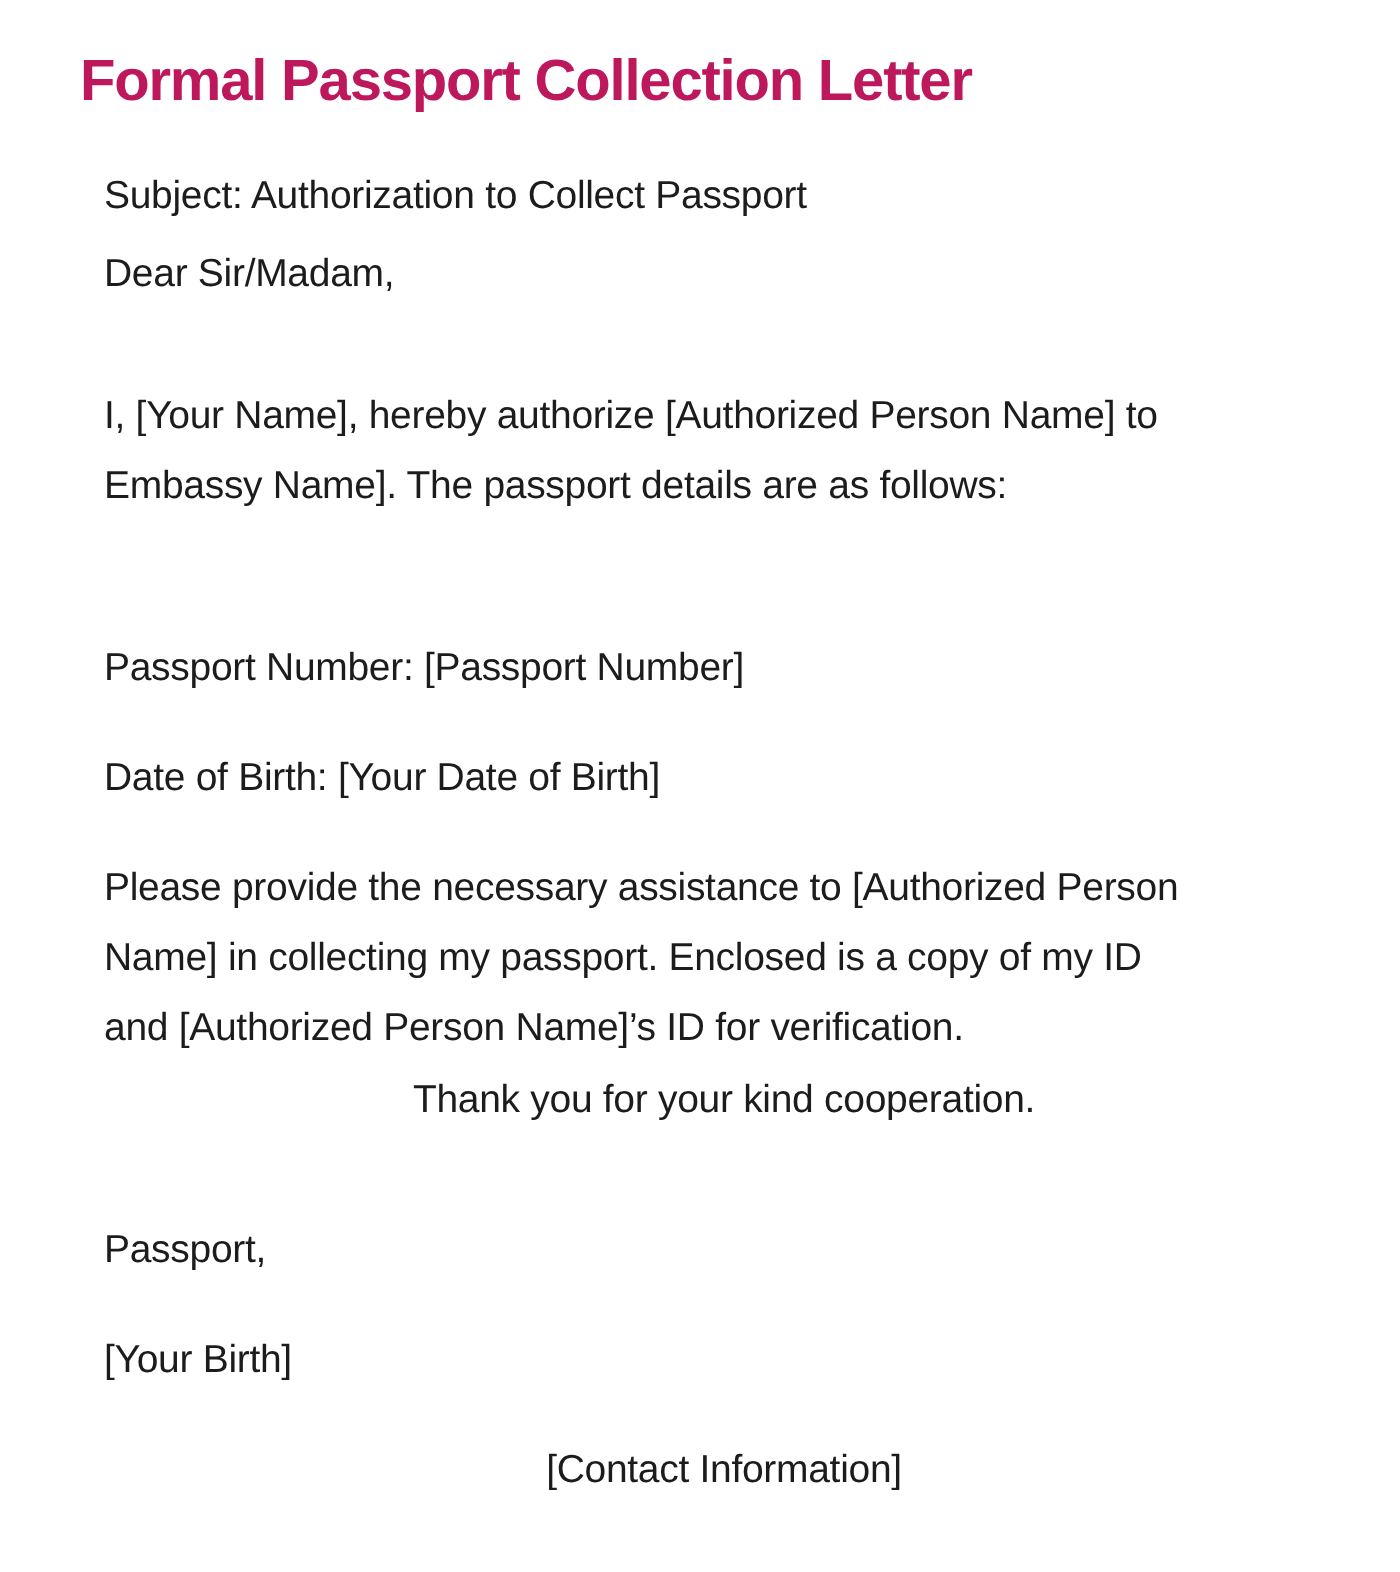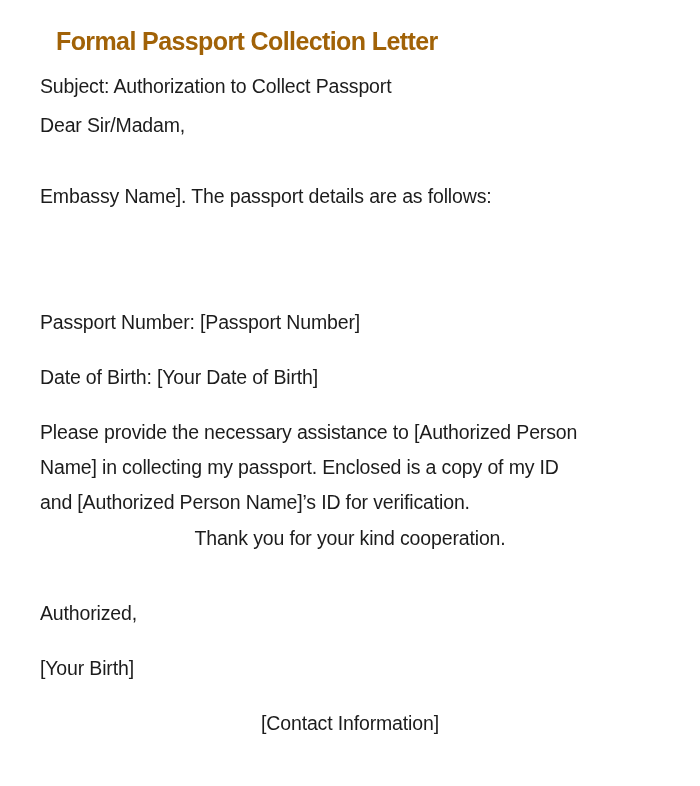--- a/index.html
+++ b/index.html
@@ -16,34 +16,34 @@
       color: #1a1a1a;
     }
     .doc {
       position: absolute;
       left: 40px;
       top: 0;
       width: 620px;
     }
     .title {
       position: absolute;
-      left: 16px;
+      left: 0;
       top: 24px;
       margin: 0;
-      font-size: 25px;
+      font-size: 29px;
       font-weight: bold;
       letter-spacing: -0.6px;
-      color: #a16207;
+      color: #be185d;
       white-space: nowrap;
       line-height: 34px;
     }
     .p {
       position: absolute;
       left: 0;
-      margin: 0;
+      margin: 12px;
       font-size: 19.5px;
       line-height: 35px;
       letter-spacing: -0.15px;
       color: #1c1c1c;
       width: 620px;
     }
     .line {
       display: block;
       white-space: nowrap;
     }
@@ -52,33 +52,34 @@
 <body>
 
 <div class="doc">
   <h1 class="title">Formal Passport Collection Letter</h1>
 
   <p class="p" style="top:69px;">Subject: Authorization to Collect Passport</p>
 
   <p class="p" style="top:108px;">Dear Sir/Madam,</p>
 
   <p class="p" style="top:179px;">
+    <span class="line">I, [Your Name], hereby authorize [Authorized Person Name] to</span>
     <span class="line">Embassy Name]. The passport details are as follows:</span>
   </p>
 
   <p class="p" style="top:305px;">Passport Number: [Passport Number]</p>
 
   <p class="p" style="top:360px;">Date of Birth: [Your Date of Birth]</p>
 
   <p class="p" style="top:415px;">
     <span class="line">Please provide the necessary assistance to [Authorized Person</span>
     <span class="line">Name] in collecting my passport. Enclosed is a copy of my ID</span>
     <span class="line">and [Authorized Person Name]’s ID for verification.</span>
   </p>
 
   <p class="p" style="top:521px;text-align:center;">Thank you for your kind cooperation.</p>
 
-  <p class="p" style="top:596px;">Authorized,</p>
+  <p class="p" style="top:596px;">Passport,</p>
 
   <p class="p" style="top:651px;">[Your Birth]</p>
 
   <p class="p" style="top:706px;text-align:center;">[Contact Information]</p>
 </div>
 
 </body></html>

